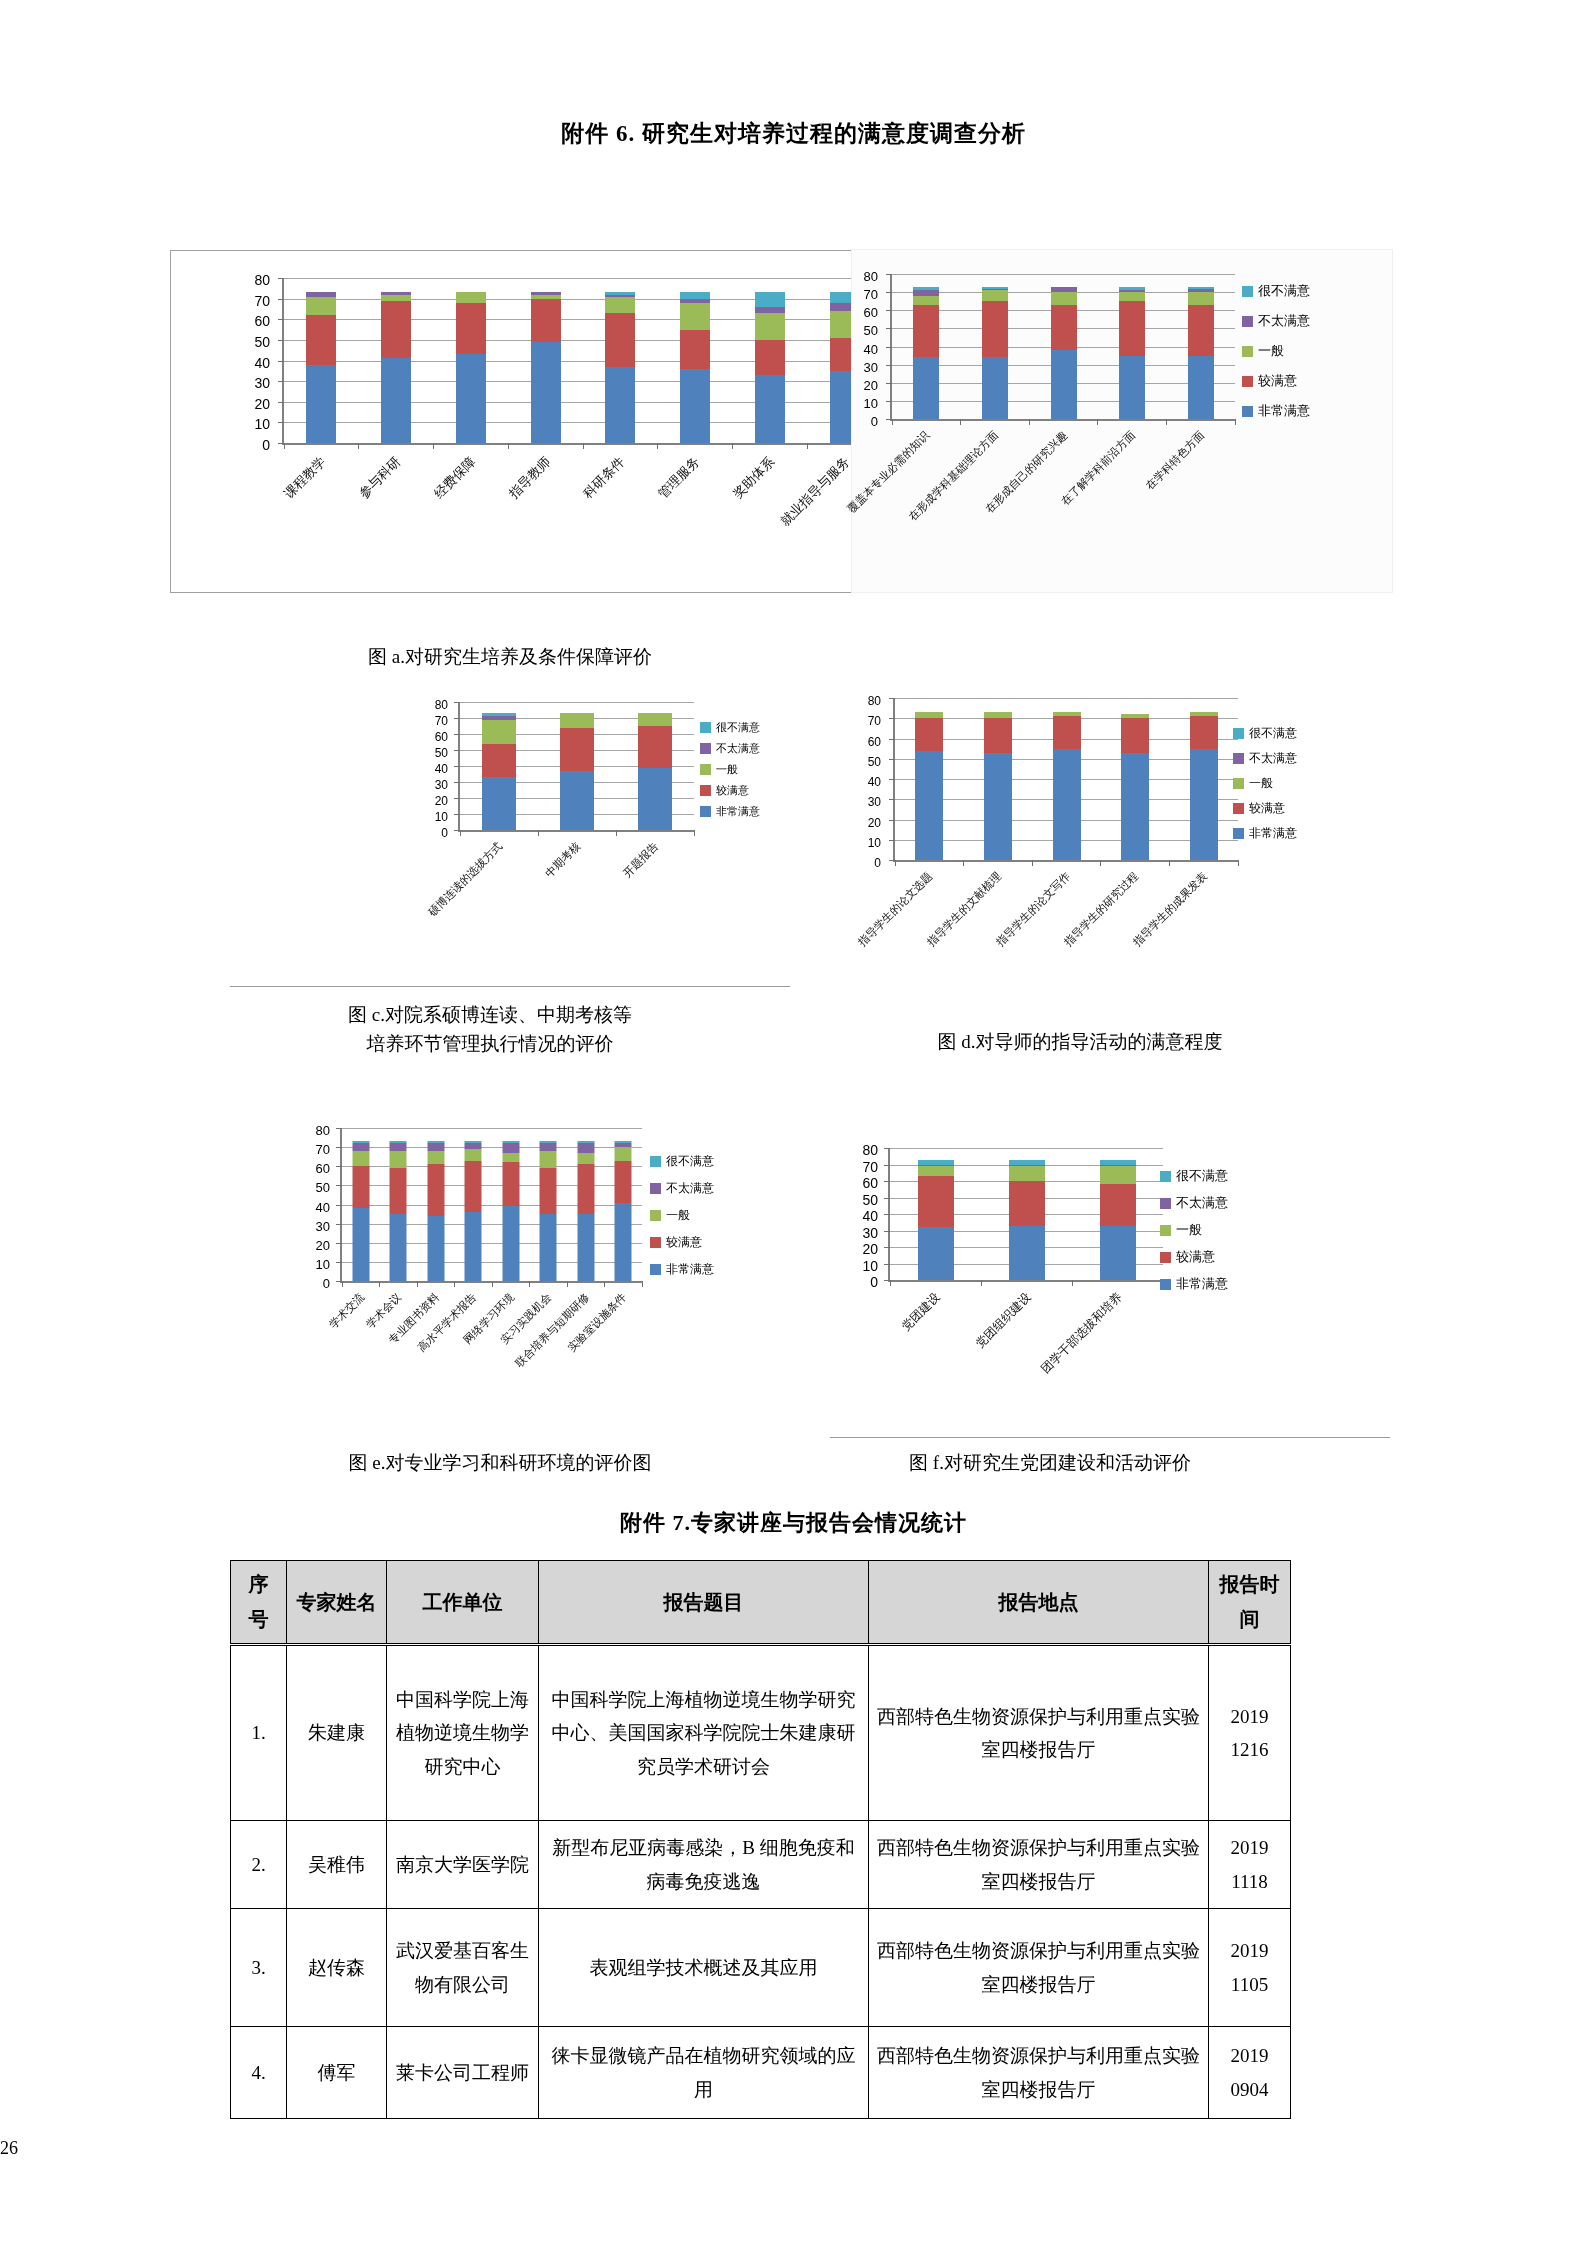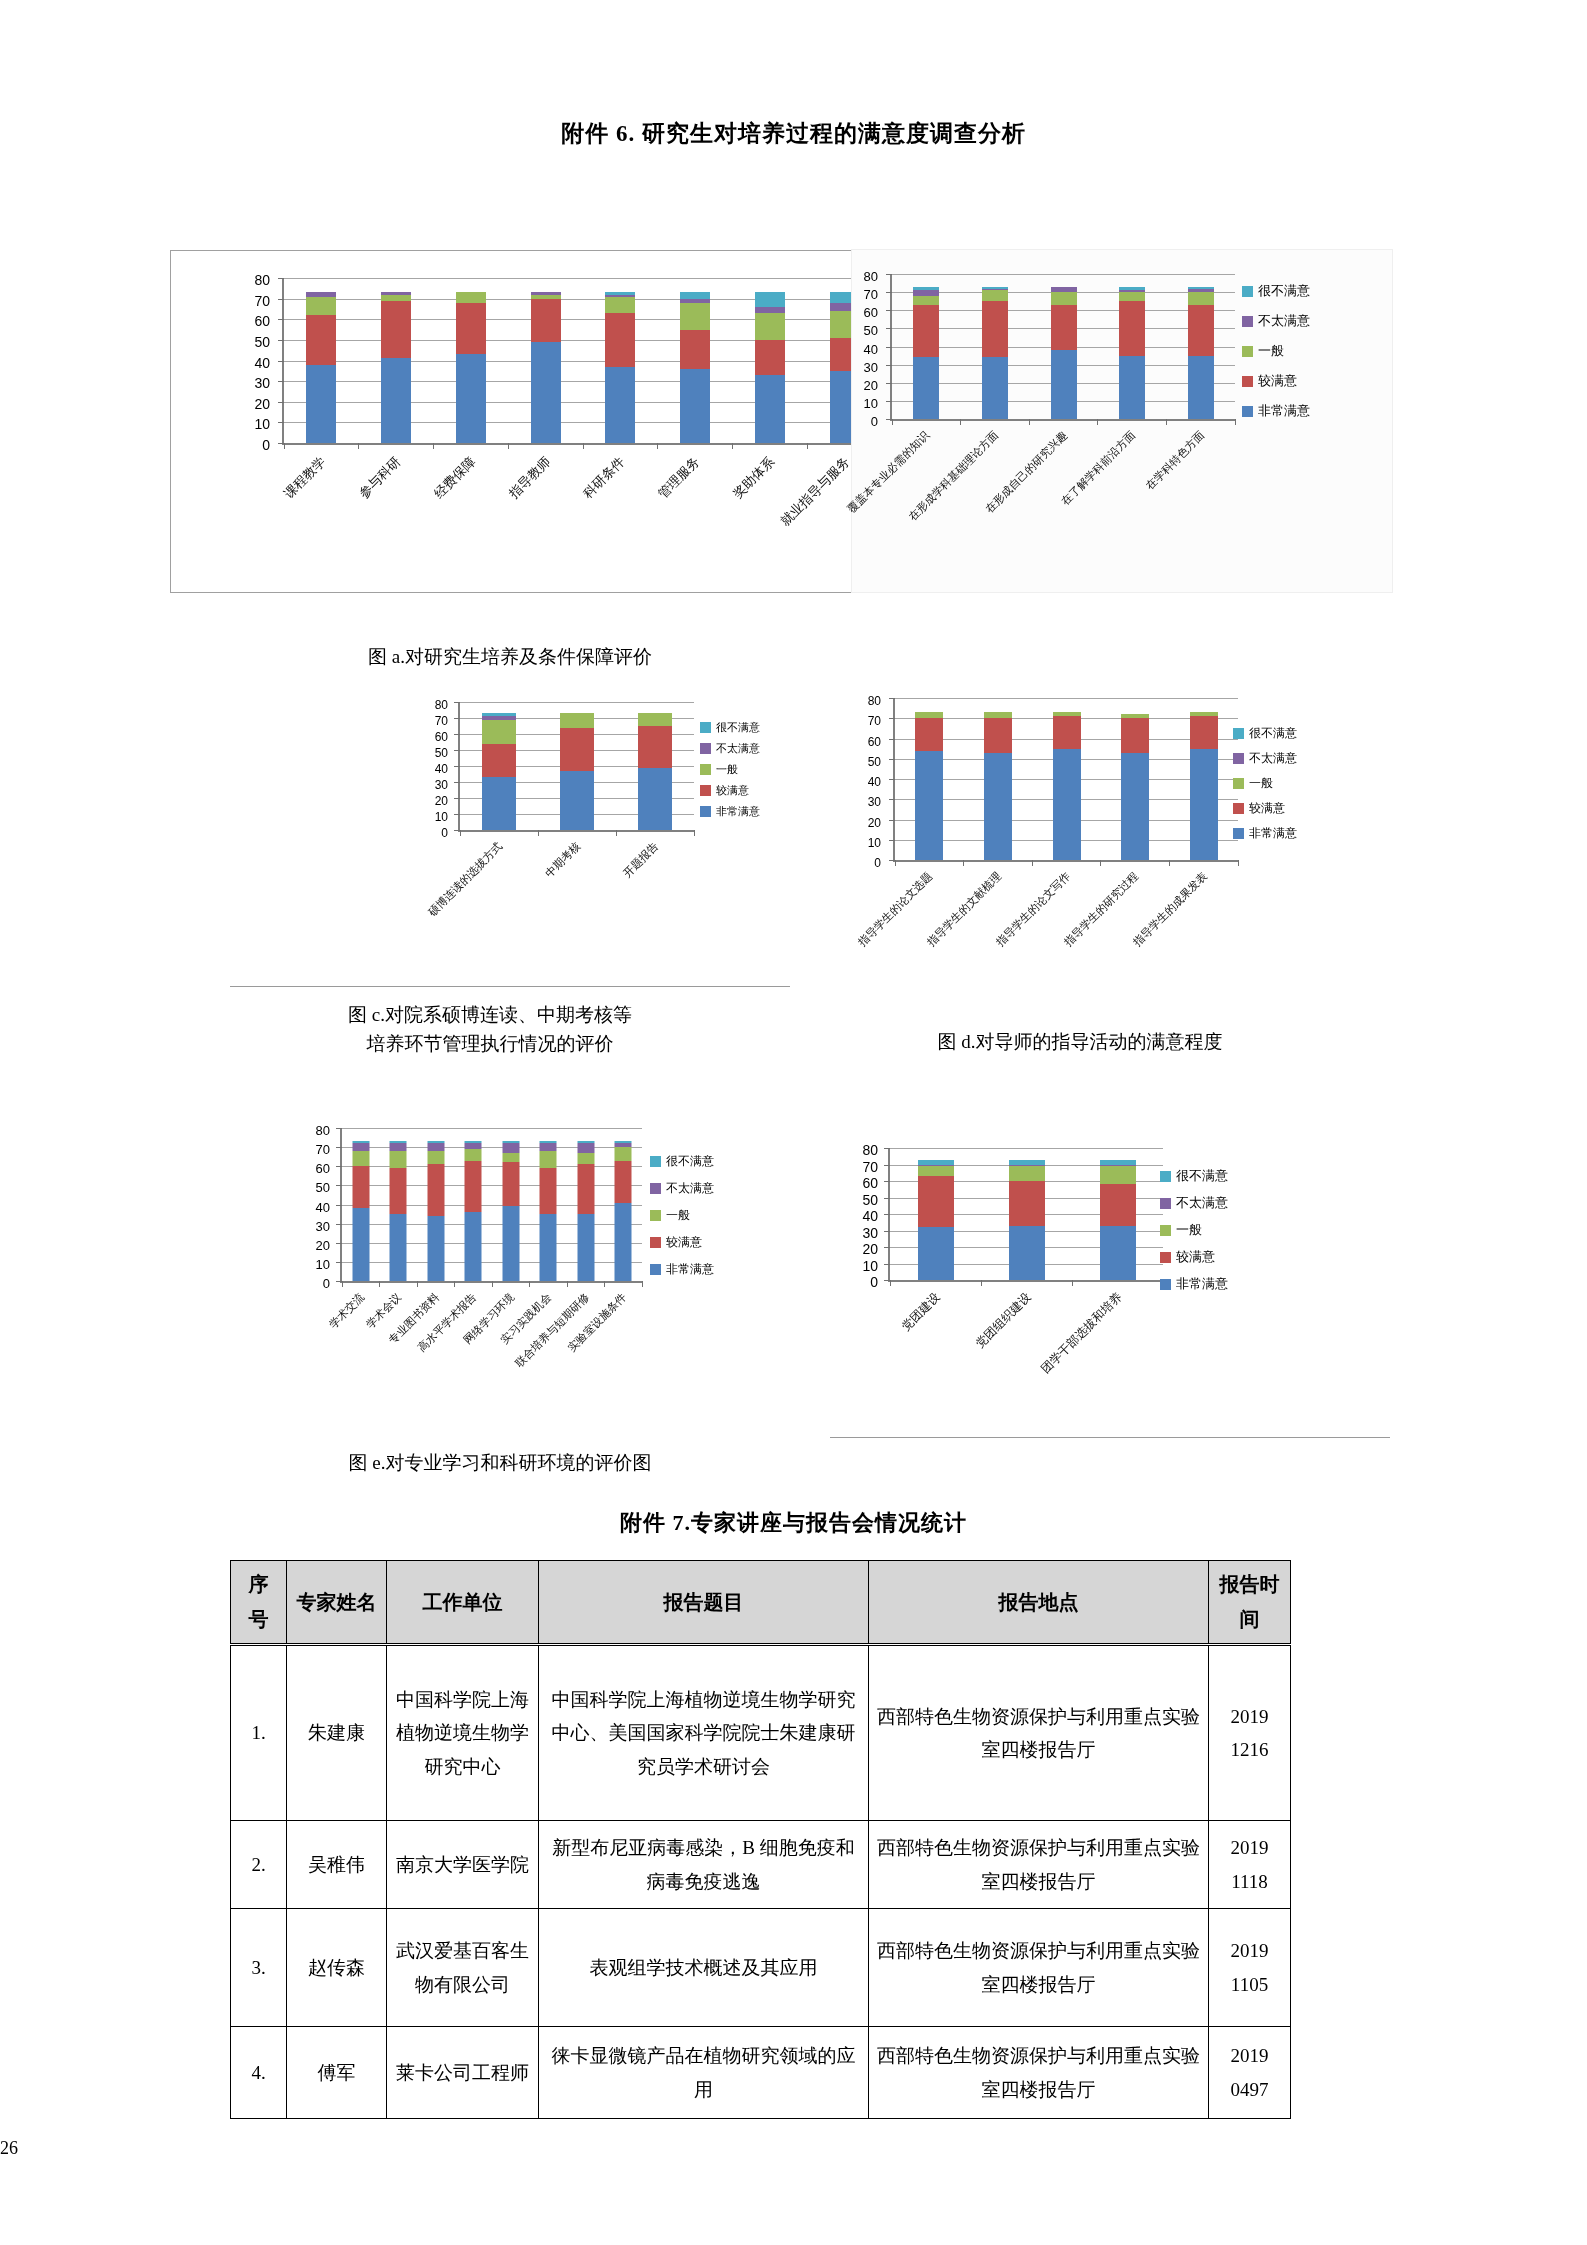--- a/index.html
+++ b/index.html
@@ -685,20 +685,21 @@
           <span>较满意</span>
         </div>
         <div class="legend-item">
           <span class="swatch" style="background: rgb(79, 129, 189);"></span>
           <span>非常满意</span>
         </div>
       </div>
   </div>
 
   <div class="caption" style="left:200px;top:1448px;width:600px;">图 e.对专业学习和科研环境的评价图</div>
+  <div class="caption" style="left:790px;top:1448px;width:520px;">图 f.对研究生党团建设和活动评价</div>
 
   <div class="doc-title" style="top:1508px;font-size:22px;">附件 7.专家讲座与报告会情况统计</div>
 
   <table class="report" style="left:230px;top:1560px;width:1060px;">
     <colgroup>
       <col style="width:56px">
         <col style="width:100px">
         <col style="width:152px">
       <col style="width:330px">
         <col style="width:340px">
@@ -738,20 +739,20 @@
         <td>表观组学技术概述及其应用</td>
         <td>西部特色生物资源保护与利用重点实验室四楼报告厅</td>
         <td>2019 1105</td>
       </tr>
       <tr style="height:92px;">
         <td>4.</td>
         <td>傅军</td>
         <td>莱卡公司工程师</td>
         <td>徕卡显微镜产品在植物研究领域的应用</td>
         <td>西部特色生物资源保护与利用重点实验室四楼报告厅</td>
-        <td>2019 0497</td>
+        <td>2019 0904</td>
       </tr>
     </tbody>
   </table>
 
   <div class="page-num" style="top:2138px;">26</div>
 
 </div>
 
 </body></html>

